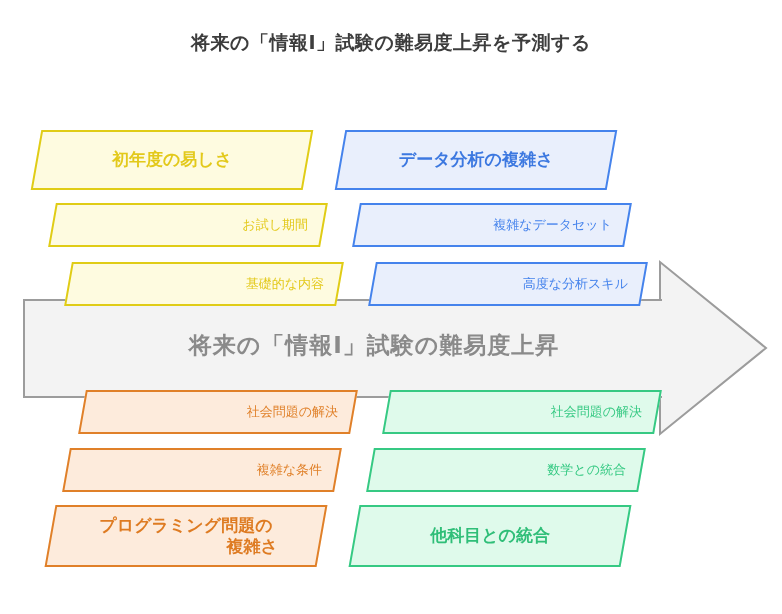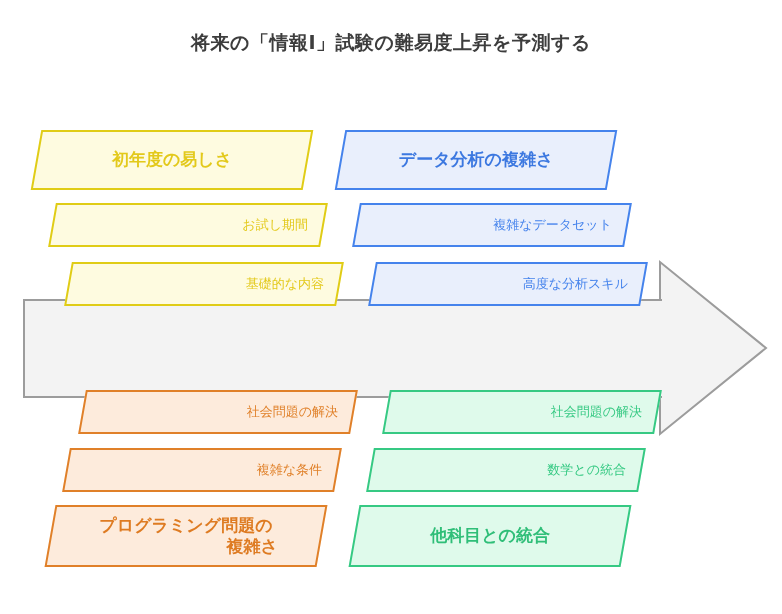--- a/index.html
+++ b/index.html
@@ -75,20 +75,21 @@
 
     <line x1="305" y1="300" x2="372" y2="300" stroke="#9C9C9C" stroke-width="2"></line>
 
     <line x1="618" y1="300" x2="662" y2="300" stroke="#9C9C9C" stroke-width="2"></line>
 
     <line x1="330" y1="397" x2="372" y2="397" stroke="#9C9C9C" stroke-width="2"></line>
 
     <line x1="620" y1="397" x2="662" y2="397" stroke="#9C9C9C" stroke-width="2"></line>
   </svg>
 
+  <div class="arrow-label">将来の「情報Ⅰ」試験の難易度上昇</div>
 
   <div class="par head c-yellow" style="left:36px;top:130px;width:272px;height:60px;">
     <span>初年度の易しさ</span>
   </div>
   <div class="par sub c-yellow" style="left:52px;top:203px;width:272px;height:44px;">
     <span>お試し期間</span>
   </div>
   <div class="par sub c-yellow" style="left:68px;top:262px;width:272px;height:44px;">
     <span>基礎的な内容</span>
   </div>

